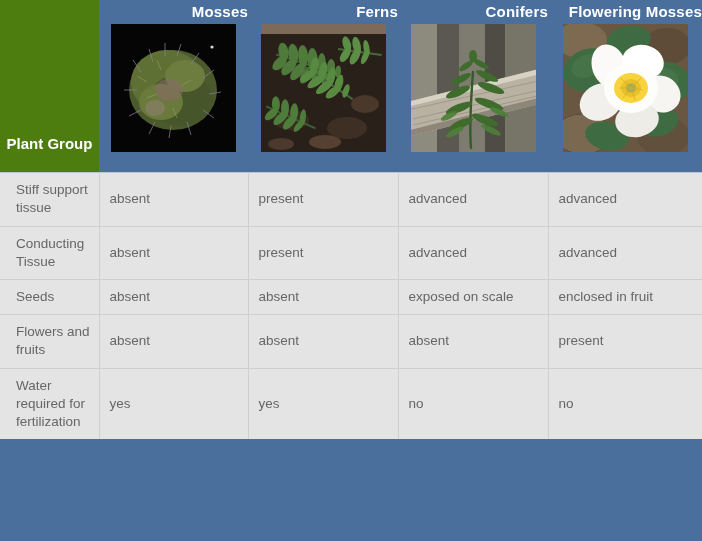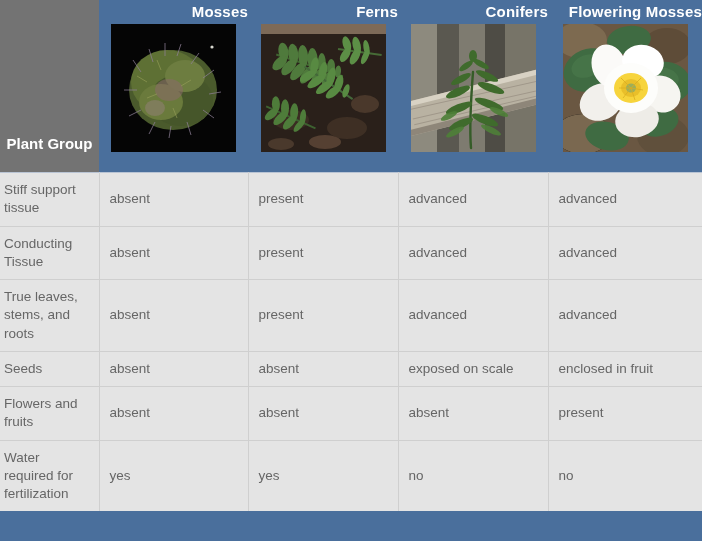--- a/index.html
+++ b/index.html
@@ -22,21 +22,21 @@
     width: 702px;
     border-collapse: collapse;
     table-layout: fixed;
     background: #4a6f9c;
   }
   
   thead tr.header-row {
     background: #4a6f9c;
   }
   th.group-header-cell {
-    background: #737373;
+    background: #4d7c0f;
     color: #ffffff;
     font-size: 15px;
     font-weight: bold;
     text-align: center;
     vertical-align: bottom;
     padding: 15px 0 18px 0;
     height: 172px;
     box-sizing: border-box;
     line-height: 1.25;
     border: none;
@@ -76,21 +76,21 @@
     font-size: 13.5px;
     padding: 8px 10px;
     vertical-align: middle;
     border-right: 1px solid #cfcfcf;
     border-bottom: 1px solid #cfcfcf;
     line-height: 1.35;
     box-sizing: border-box;
   }
   tbody tr:last-child td { border-bottom: none; }
   tbody td.feature-cell {
-    padding-left: 4px;
+    padding-left: 16px;
     padding-right: 6px;
   }
   tbody td.last-col { border-right: none; }
   tbody tr.first-body-row td { border-top: 1px solid #b9c4d4; }
 </style>
 </head>
 <body>
 
 <div id="comparison-table-wrapper">
 
@@ -324,27 +324,20 @@
       </tr>
 
       <tr style="height:52px">
         <td class="feature-cell">Conducting Tissue</td>
         <td>absent</td>
         <td>present</td>
         <td>advanced</td>
         <td class="last-col">advanced</td>
       </tr>
 
-      <tr style="height:72px">
-        <td class="feature-cell">True leaves, stems, and roots</td>
-        <td>absent</td>
-        <td>present</td>
-        <td>advanced</td>
-        <td class="last-col">advanced</td>
-      </tr>
 
 
       <tr style="height:32px">
         <td class="feature-cell">Seeds</td>
         <td>absent</td>
         <td>absent</td>
         <td>exposed on scale</td>
         <td class="last-col">enclosed in fruit</td>
       </tr>
 

